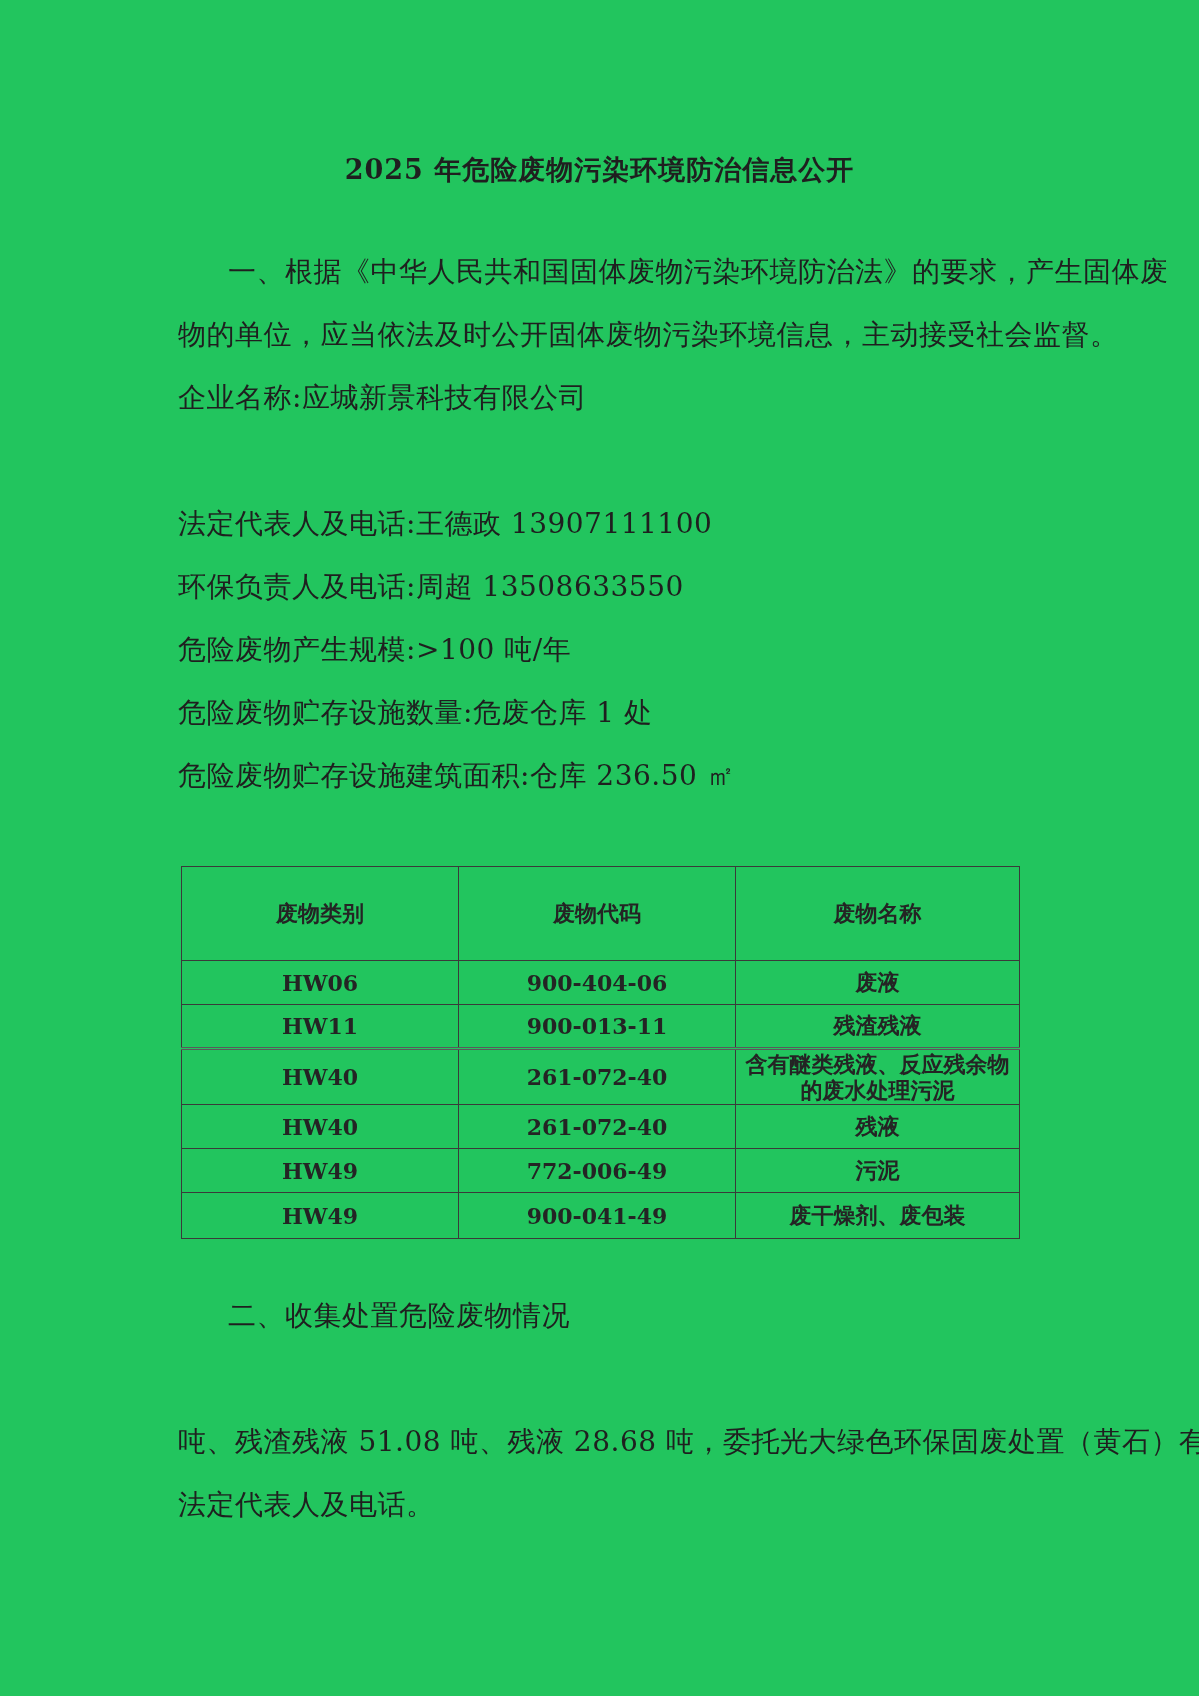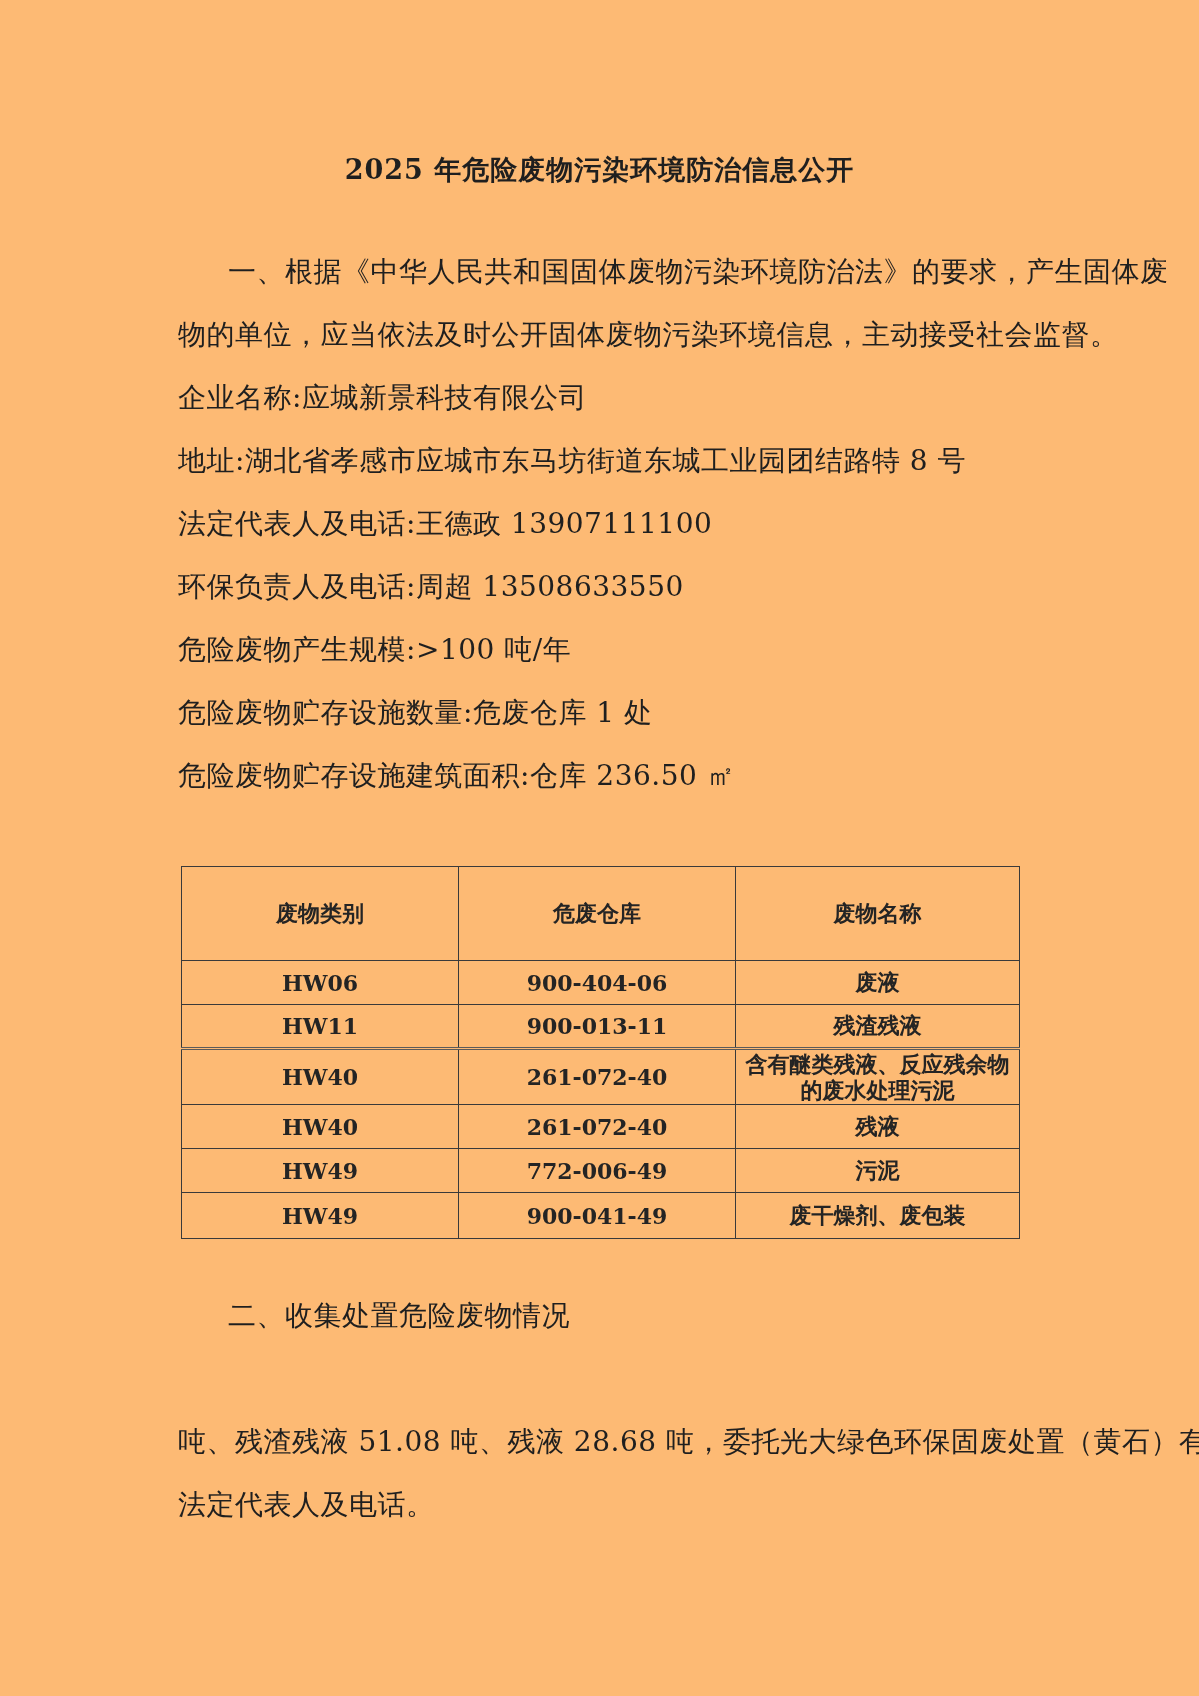--- a/index.html
+++ b/index.html
@@ -11,21 +11,21 @@
     position: relative;
     width: 1199px;
     height: 1696px;
     font-family: "DejaVu Serif", "Liberation Serif", serif;
     color: #1f1f1f;
     overflow: hidden;
   }
   .page {
     position: absolute;
     inset: 0;
-    background: #fdba74;
+    background: #22c55e;
   }
   .doc-title {
     position: absolute;
     top: 152px;
     left: 0;
     width: 100%;
     text-align: center;
     font-size: 27px;
     font-weight: 700;
     letter-spacing: 1px;
@@ -78,37 +78,36 @@
 <body>
 
 <div class="page">
 
   <div class="doc-title">2025 年危险废物污染环境防治信息公开</div>
 
   <div class="line indent" style="top:257px">一、根据《中华人民共和国固体废物污染环境防治法》的要求，产生固体废</div>
   <div class="line" style="top:383px">企业名称:应城新景科技有限公司</div>
 
   <div class="line" style="top:320px">物的单位，应当依法及时公开固体废物污染环境信息，主动接受社会监督。</div>
-  <div class="line" style="top:446px">地址:湖北省孝感市应城市东马坊街道东城工业园团结路特 8 号</div>
   <div class="line" style="top:509px">法定代表人及电话:王德政 13907111100</div>
   <div class="line" style="top:572px">环保负责人及电话:周超 13508633550</div>
   <div class="line" style="top:635px">危险废物产生规模:&gt;100 吨/年</div>
   <div class="line" style="top:698px">危险废物贮存设施数量:危废仓库 1 处</div>
   <div class="line" style="top:761px">危险废物贮存设施建筑面积:仓库 236.50 ㎡</div>
 
   <table class="waste-table">
     <colgroup>
         <col class="c1">
         <col class="c2">
         <col class="c3">
       </colgroup>
     <tbody>
       <tr class="hdr">
         <th>废物类别</th>
-        <th>危废仓库</th>
+        <th>废物代码</th>
         <th>废物名称</th>
       </tr>
       <tr class="r-std">
         <td>HW06</td>
         <td>900-404-06</td>
         <td>废液</td>
       </tr>
       <tr class="r-std">
         <td>HW11</td>
         <td>900-013-11</td>

